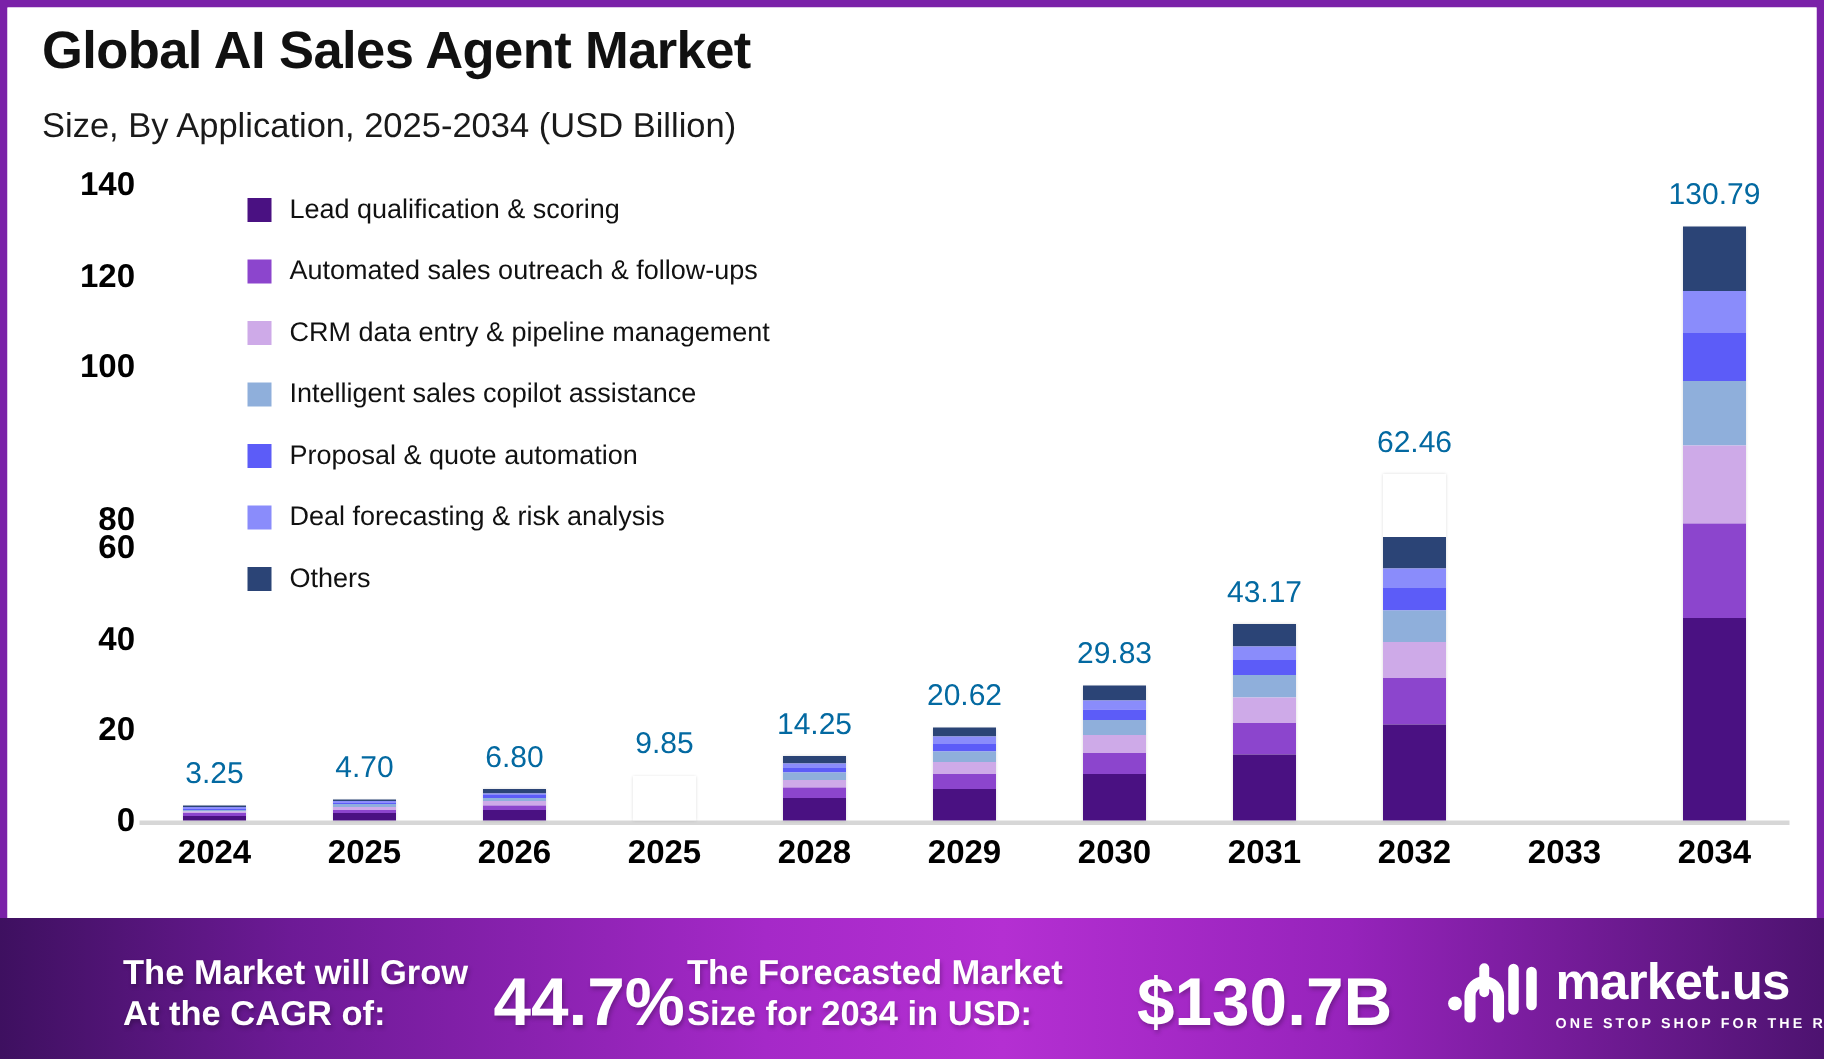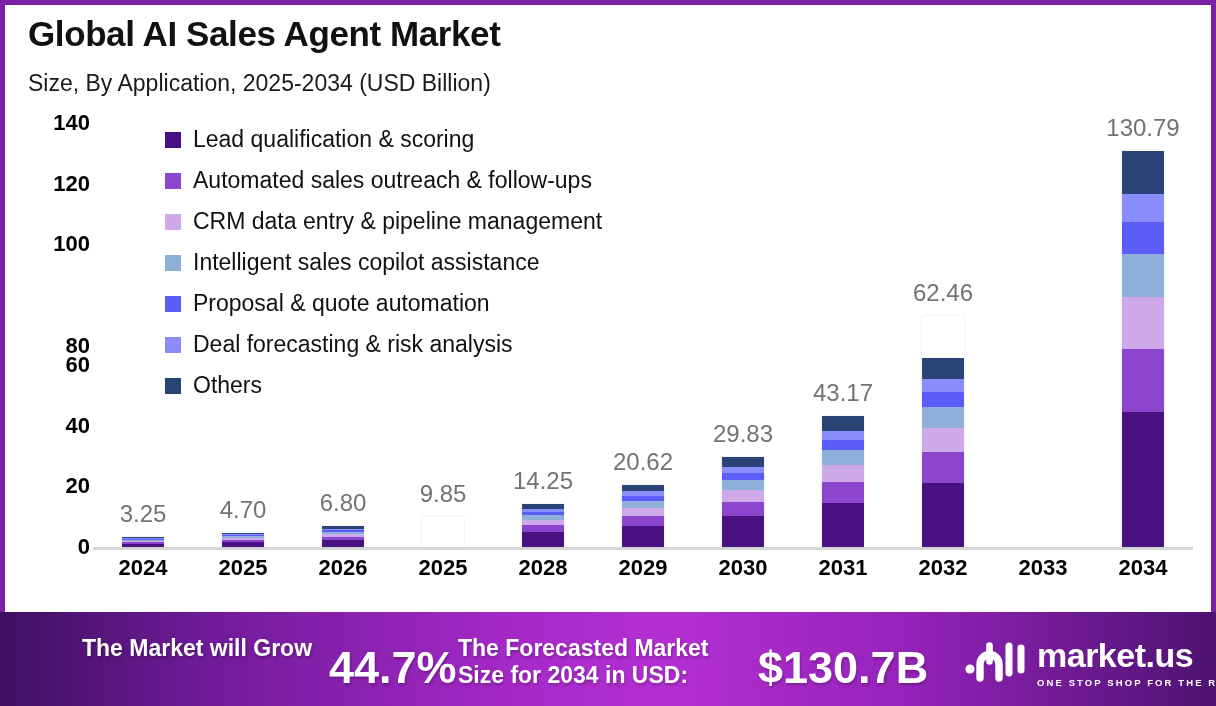--- a/index.html
+++ b/index.html
@@ -33,21 +33,21 @@
   }
   .subtitle{
     position:absolute;left:23px;top:65px;
     font-size:23px;color:#1a1a1a;white-space:nowrap;
   }
 
   
   .legend{position:absolute;left:160px;top:114px;}
   .legend-row{display:flex;align-items:center;height:41px;}
   .legend-swatch{width:16px;height:16px;flex:none;margin-right:12px;}
-  .legend-label{font-size:23px;color:#111111;white-space:nowrap;}
+  .legend-label{font-size:18px;color:#111111;white-space:nowrap;}
 
   
   .plot{
     position:absolute;
     left:88px;top:118px;
     width:1100px;height:427px;
   }
   .ytick{
     position:absolute;right:1103px;
     font-size:22px;font-weight:bold;color:#000000;
@@ -68,21 +68,21 @@
   }
   .bar{
     position:relative;width:42px;
     display:flex;flex-direction:column;justify-content:flex-end;
     box-shadow:0 0 2px rgba(0,0,0,0.14);
   }
   .seg{width:100%;}
   .bar-value{
     position:absolute;bottom:100%;left:50%;transform:translateX(-50%);
     margin-bottom:9px;
-    font-size:24px;color:#737373;white-space:nowrap;
+    font-size:20px;color:#0369a1;white-space:nowrap;
   }
   .xlabels{
     position:absolute;left:0;top:432px;width:1100px;height:40px;
   }
   .xtick{
     position:absolute;width:98px;text-align:center;
     font-size:22px;font-weight:bold;color:#000000;
   }
 
   
@@ -305,20 +305,21 @@
           <div class="xtick" style="left: 900px; width: 100px;">2033</div>
           <div class="xtick" style="left: 1000px; width: 100px;">2034</div>
         </div>
     </div>
 
   </div>
 
   <div class="footer">
     <div class="f-text f-cagr-label">
       <span>The Market will Grow</span><br>
+      <span>At the CAGR of:</span>
     </div>
     <div class="f-text f-cagr-value">44.7%</div>
     <div class="f-text f-size-label">
       <span>The Forecasted Market</span><br>
       <span>Size for 2034 in USD:</span>
     </div>
     <div class="f-text f-size-value">$130.7B</div>
 
     <div class="logo">
       <svg class="logo-mark" viewBox="0 0 62 42">

